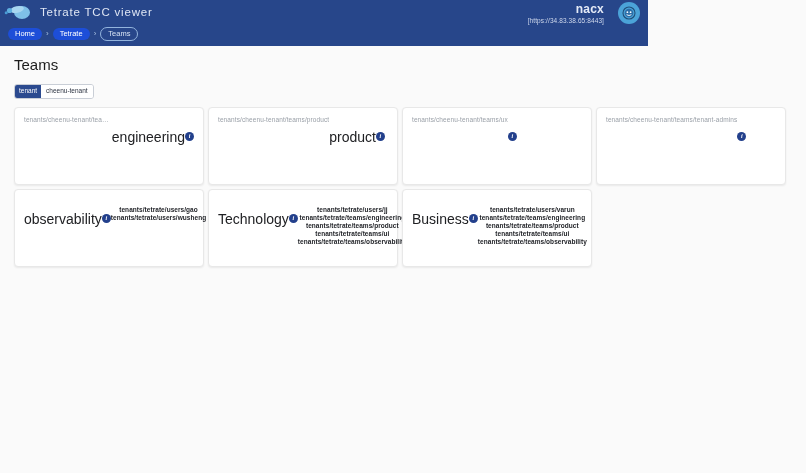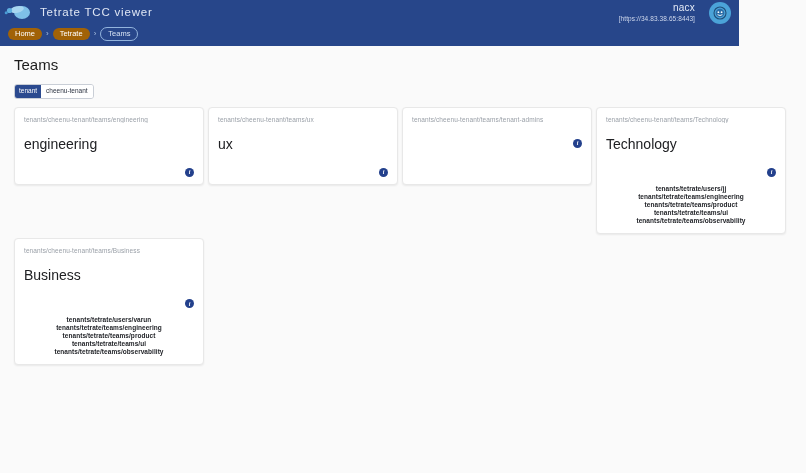--- a/index.html
+++ b/index.html
@@ -7,21 +7,21 @@
     margin: 0; padding: 0;
     width: 806px; height: 473px;
     background: #fafafa;
     font-family: "Liberation Sans", sans-serif;
     overflow: hidden;
   }
 
   
   .header {
     position: relative;
-    width: 739px;
+    width: 648px;
     height: 46px;
     background: #27468a;
   }
   .brand {
     position: absolute;
     left: 4px; top: 2px;
     display: flex;
     align-items: center;
     gap: 6px;
   }
@@ -32,22 +32,22 @@
     letter-spacing: 0.8px;
   }
   .user-block {
     position: absolute;
     right: 44px; top: 2px;
     text-align: right;
     line-height: 1.25;
   }
   .user-name {
     color: #e4eaf6;
-    font-size: 10px;
-    font-weight: normal;
+    font-size: 12px;
+    font-weight: bold;
     letter-spacing: 0.2px;
   }
   .user-url {
     color: #cfd8ec;
     font-size: 6.5px;
     letter-spacing: 0.1px;
   }
   .avatar {
     position: absolute;
     right: 8px; top: 2px;
@@ -69,21 +69,21 @@
     gap: 4px;
   }
   .crumb {
     font-size: 7.5px;
     padding: 2px 7px 2.5px;
     border-radius: 9px;
     white-space: nowrap;
     line-height: 1;
   }
   .crumb.filled {
-    background: #a16207;
+    background: #1d4ed8;
     color: #ffffff;
   }
   .crumb.outlined {
     background: transparent;
     color: #d6e2f3;
     border: 1px solid #93b4dd;
   }
   .crumb-sep {
     color: #a9c0e0;
     font-size: 8px;
@@ -129,21 +129,21 @@
     align-items: start;
     padding-right: 14px;
   }
   .card {
     background: #ffffff;
     border: 1px solid #e8e8e8;
     border-radius: 4px;
     box-shadow: 0 1px 2px rgba(0,0,0,0.07);
     padding: 8px 9px 7px 9px;
     display: flex;
-    flex-direction: column;
+    flex-direction: row;
     min-height: 78px;
   }
   .card-path {
     font-size: 6.5px;
     color: #9aa0a8;
     letter-spacing: 0.1px;
     white-space: nowrap;
     overflow: hidden;
     text-overflow: ellipsis;
   }
@@ -242,30 +242,47 @@
 
   <div class="grid" id="card-grid">
       <div class="card">
         <div class="card-path">tenants/cheenu-tenant/teams/engineering</div>
         <div class="card-name">engineering</div>
         <div class="card-info-row">
           <span class="info-badge">i</span>
         </div>
       </div>
       <div class="card">
+        <div class="card-path">tenants/cheenu-tenant/teams/product</div>
+        <div class="card-name">product</div>
+        <div class="card-info-row">
+          <span class="info-badge">i</span>
+        </div>
+      </div>
+      <div class="card">
         <div class="card-path">tenants/cheenu-tenant/teams/ux</div>
-        <div class="card-name">ux</div>
         <div class="card-info-row">
           <span class="info-badge">i</span>
         </div>
       </div>
       <div class="card">
         <div class="card-path">tenants/cheenu-tenant/teams/tenant-admins</div>
         <div class="card-info-row">
           <span class="info-badge">i</span>
+        </div>
+      </div>
+      <div class="card">
+        <div class="card-path">tenants/cheenu-tenant/teams/observability</div>
+        <div class="card-name">observability</div>
+        <div class="card-info-row">
+          <span class="info-badge">i</span>
+        </div>
+        <div class="members">
+          <div class="member">tenants/tetrate/users/gao</div>
+          <div class="member">tenants/tetrate/users/wusheng</div>
         </div>
       </div>
       <div class="card">
         <div class="card-path">tenants/cheenu-tenant/teams/Technology</div>
         <div class="card-name">Technology</div>
         <div class="card-info-row">
           <span class="info-badge">i</span>
         </div>
         <div class="members">
           <div class="member">tenants/tetrate/users/jj</div>

